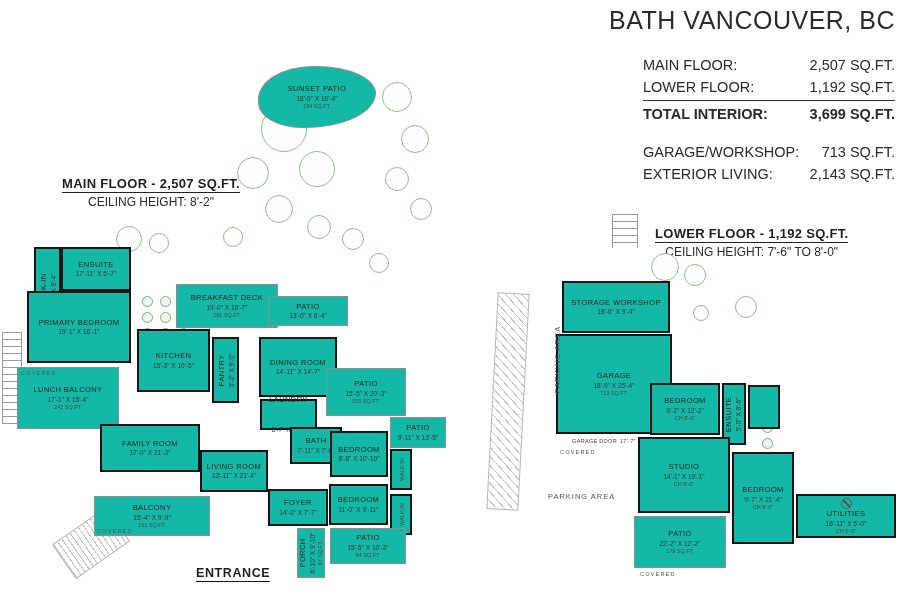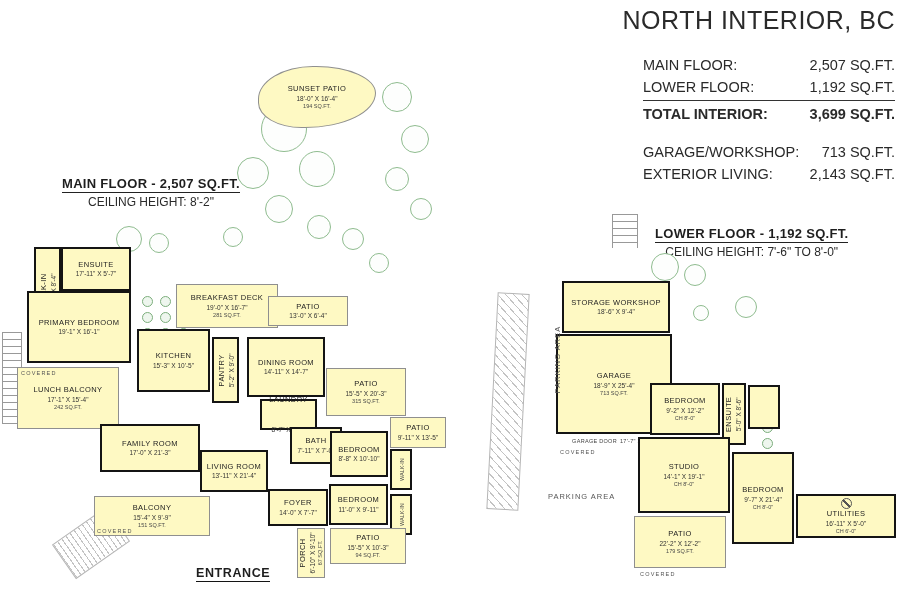--- a/index.html
+++ b/index.html
@@ -17,21 +17,21 @@
   .extras{margin-top:17px;}
 
   
   .ftitle{position:absolute;text-align:center;}
   .ft-main{font-size:13px;font-weight:bold;letter-spacing:.3px;border-bottom:1.6px solid #222;
     padding-bottom:1px;display:inline-block;}
   .ft-ceil{font-size:12px;margin-top:2px;color:#2a2a2a;}
 
   
   .room,.out{position:absolute;display:flex;flex-direction:column;align-items:center;
-    justify-content:center;text-align:center;background:#fef9c3;box-sizing:border-box;}
+    justify-content:center;text-align:center;background:#14b8a6;box-sizing:border-box;}
   .room{border:2.5px solid #141414;}
   .out{border:1.4px solid #8f8f8f;}
   .rn{font-size:7.5px;letter-spacing:.4px;color:#222;line-height:1.15;}
   .rd{font-size:6.5px;color:#333;margin-top:1px;line-height:1.1;}
   .ra{font-size:5.5px;color:#484848;margin-top:1px;line-height:1.1;}
   .vert{overflow:visible;}
   .vwrap{transform:rotate(-90deg);white-space:nowrap;display:flex;flex-direction:column;
     align-items:center;}
   .blob{border-radius:48% 52% 62% 38%/55% 45% 58% 42%;}
   .cov{position:absolute;font-size:5.5px;letter-spacing:1.2px;color:#555;}
@@ -53,21 +53,21 @@
   .uicon{width:9px;height:9px;border:1px solid #555;border-radius:50%;
     background:linear-gradient(45deg,transparent 44%,#555 44% 56%,transparent 56%);
     margin-bottom:1px;}
 </style>
 </head>
 <body>
 
 <div id="canvas">
 
   <div class="hdr">
-    <div class="hdr-title">NORTH INTERIOR, BC</div>
+    <div class="hdr-title">BATH VANCOUVER, BC</div>
     <div class="stats">
       <div class="srow">
         <span>MAIN FLOOR:</span>
         <span>2,507 SQ.FT.</span>
       </div>
       <div class="srow u">
         <span>LOWER FLOOR:</span>
         <span>1,192 SQ.FT.</span>
       </div>
       <div class="srow b">
@@ -165,21 +165,21 @@
   <div class="room" style="left:137px;top:329px;width:73px;height:63px;">
     <div class="rn">KITCHEN</div>
     <div class="rd">15'-3" X 10'-5"</div>
   </div>
   <div class="room vert" style="left:212px;top:337px;width:27px;height:66px;">
     <div class="vwrap">
       <div class="rn">PANTRY</div>
       <div class="rd">5'-2" X 9'-0"</div>
     </div>
   </div>
-  <div class="room" style="left:247px;top:337px;width:78px;height:60px;">
+  <div class="room" style="left:259px;top:337px;width:78px;height:60px;">
     <div class="rn">DINING ROOM</div>
     <div class="rd">14'-11" X 14'-7"</div>
   </div>
   <div class="out" style="left:17px;top:367px;width:102px;height:62px;">
     <div class="rn">LUNCH BALCONY</div>
     <div class="rd">17'-1" X 15'-4"</div>
     <div class="ra">242 SQ.FT.</div>
   </div>
   <div class="cov" style="left:21px;top:370px;">COVERED</div>
   <div class="out" style="left:326px;top:368px;width:80px;height:48px;">

